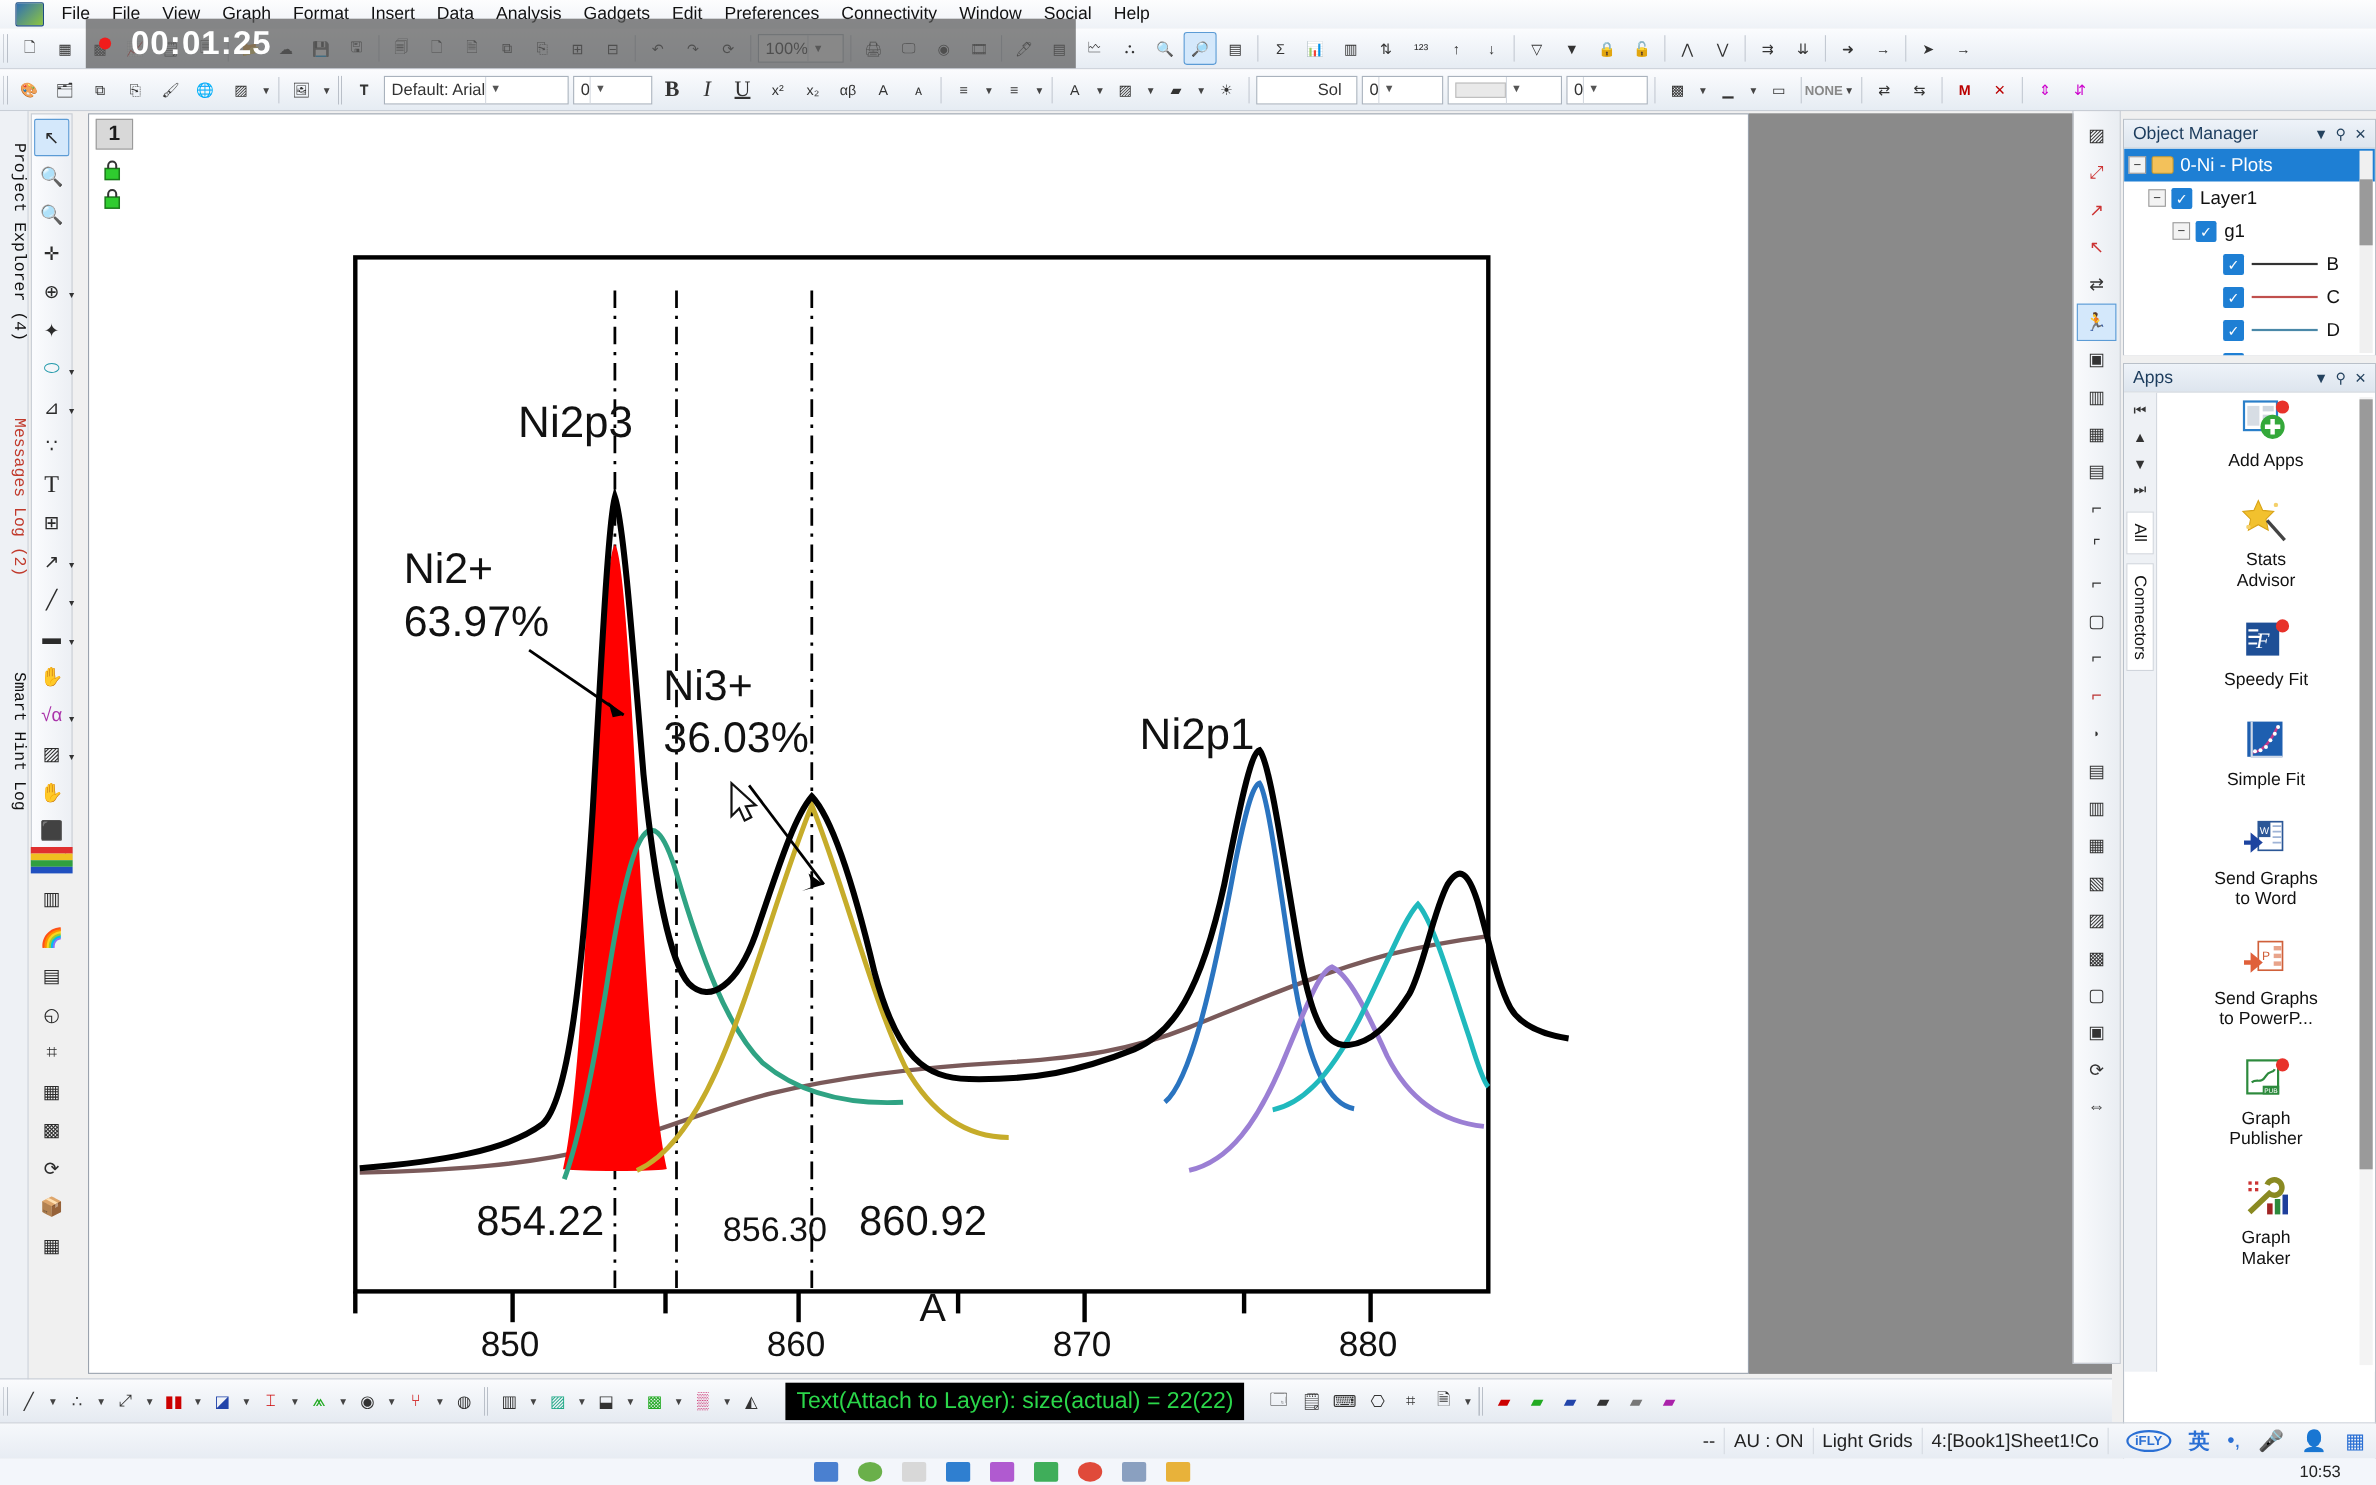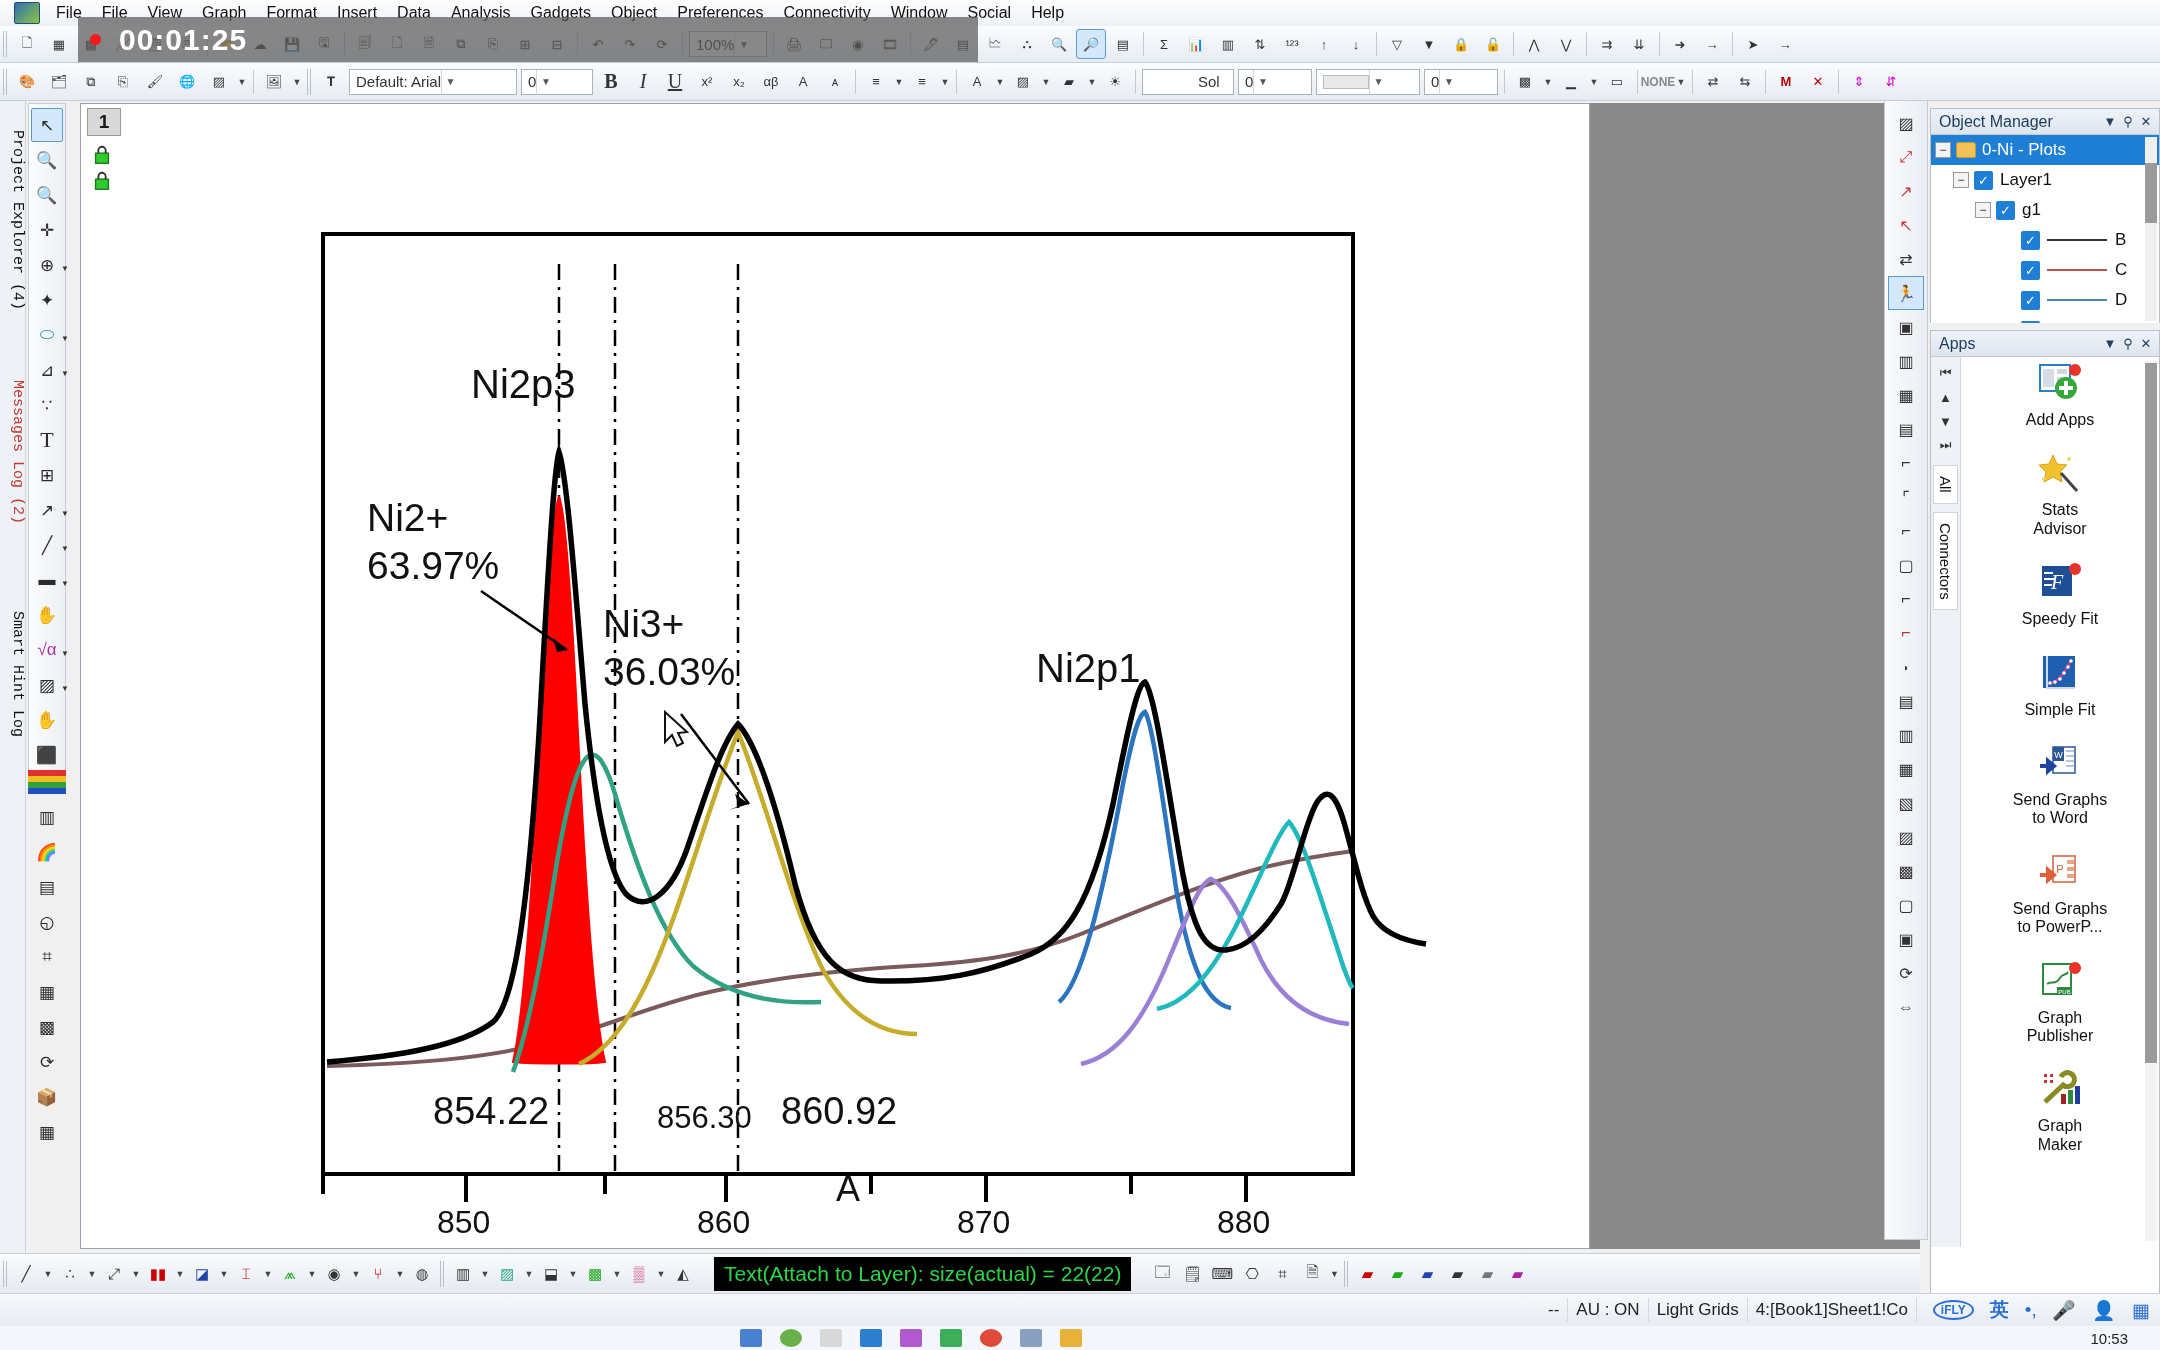--- a/index.html
+++ b/index.html
@@ -225,21 +225,21 @@
     <div class="applogo"></div>
     <div class="mi">File</div>
     <div class="mi">File</div>
     <div class="mi">View</div>
     <div class="mi">Graph</div>
     <div class="mi">Format</div>
     <div class="mi">Insert</div>
     <div class="mi">Data</div>
     <div class="mi">Analysis</div>
     <div class="mi">Gadgets</div>
-    <div class="mi">Object</div>
+    <div class="mi">Edit</div>
     <div class="mi">Preferences</div>
     <div class="mi">Connectivity</div>
     <div class="mi">Window</div>
     <div class="mi">Social</div>
     <div class="mi">Help</div>
   </div>
 
   <div class="toolbar tb1">
     <div class="grip"></div>
     <div class="tbtn">🗋</div>

